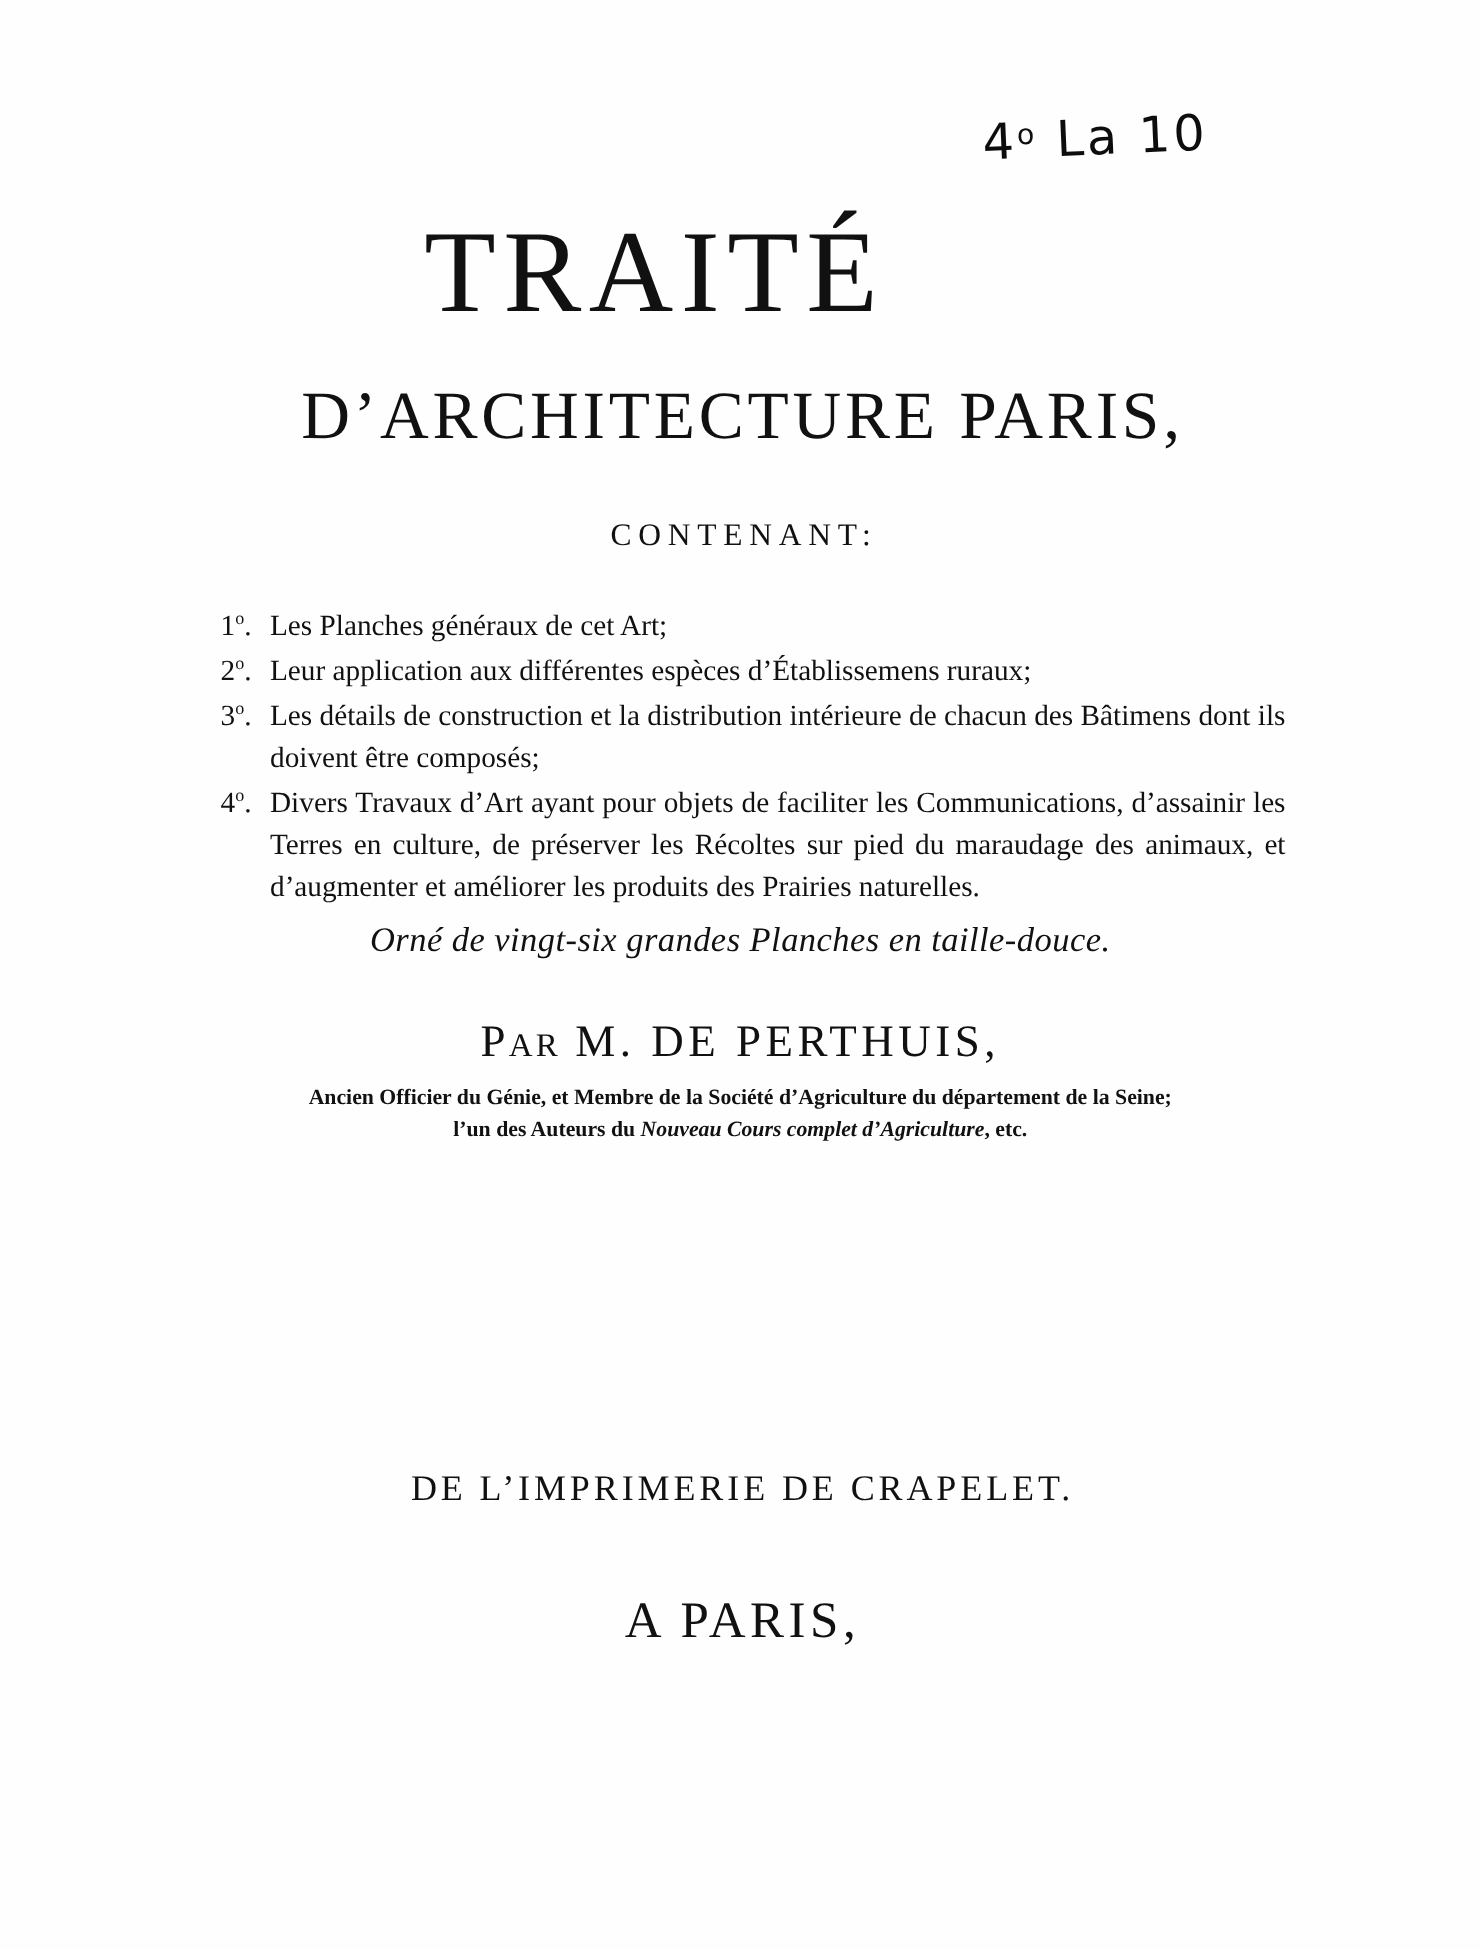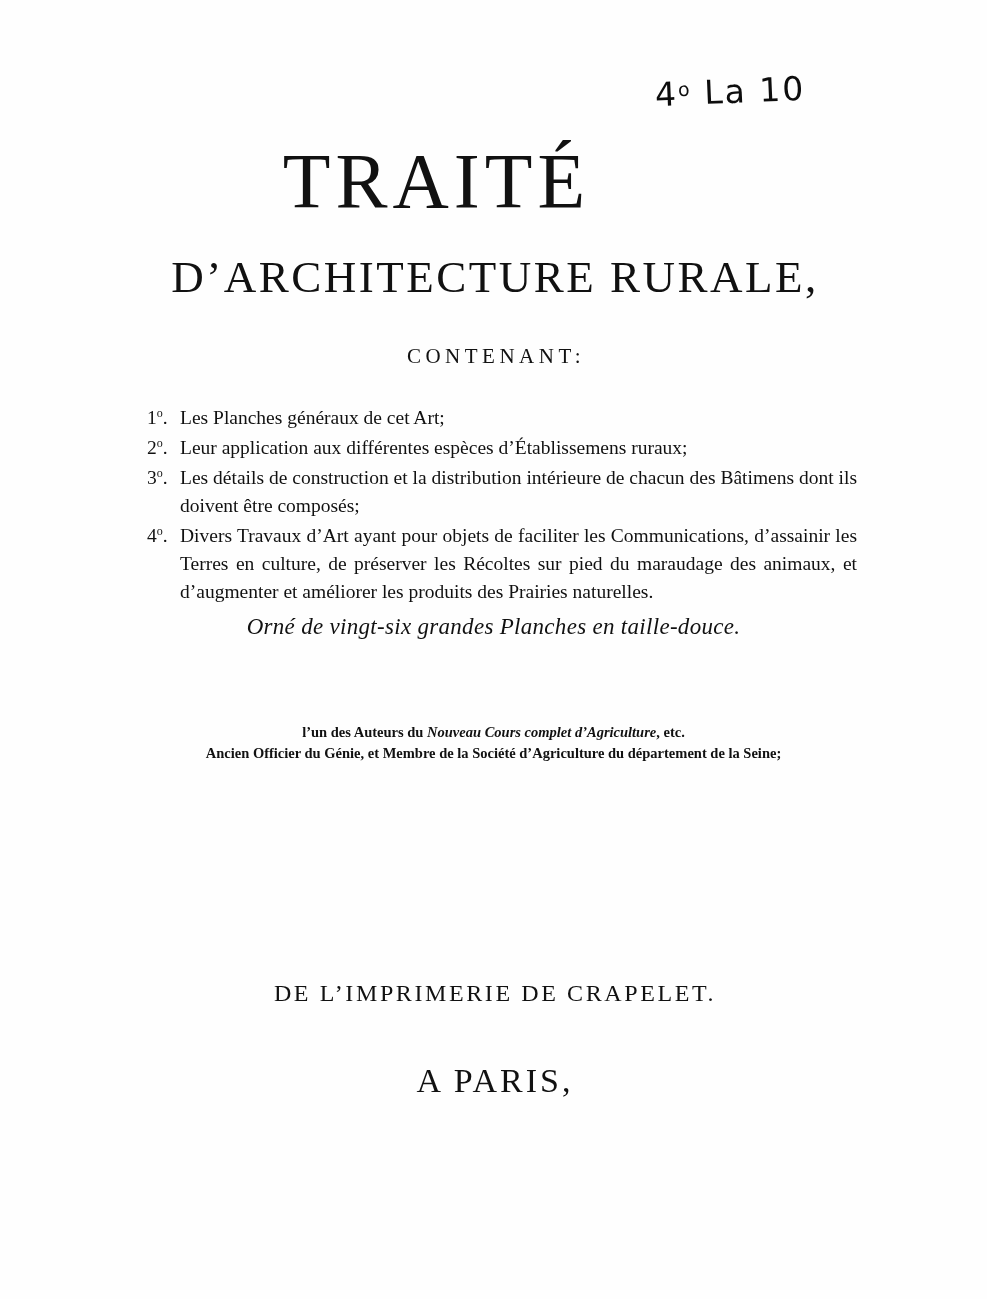--- a/index.html
+++ b/index.html
@@ -215,21 +215,21 @@
 <body>
 
 <div id="page">
 
   <div class="shelfmark">
     <span>4</span><span class="deg">o</span>
     <span>La 10</span>
   </div>
 
   <div class="title-main">TRAITÉ</div>
-  <div class="title-sub">D’ARCHITECTURE RURALE,</div>
+  <div class="title-sub">D’ARCHITECTURE PARIS,</div>
 
   <div class="contenant">CONTENANT:</div>
 
   <div class="list">
 
     <div class="list-item">
       <span class="list-num"><span>1</span><span class="deg">o</span><span>.</span></span>
       <span class="list-text">Les Planches généraux de cet Art;</span>
     </div>
 
@@ -245,24 +245,28 @@
 
     <div class="list-item item-wide">
       <span class="list-num"><span>4</span><span class="deg">o</span><span>.</span></span>
       <span class="list-text">Divers Travaux d’Art ayant pour objets de faciliter les Communications, d’assainir les Terres en culture, de préserver les Récoltes sur pied du maraudage des animaux, et d’augmenter et améliorer les produits des Prairies naturelles.</span>
     </div>
 
   </div>
 
   <div class="orne">Orné de vingt-six grandes Planches en taille-douce.</div>
 
+  <div class="byline">
+    <span>P</span><span class="sc">AR</span>
+    <span class="nm">M. DE PERTHUIS,</span>
+  </div>
 
   <div class="credentials">
+    <div>Ancien Officier du Génie, et Membre de la Société d’Agriculture du département de la Seine;</div>
     <div><span>l’un des Auteurs du </span><span class="it">Nouveau Cours complet d’Agriculture</span><span>, etc.</span></div>
-    <div>Ancien Officier du Génie, et Membre de la Société d’Agriculture du département de la Seine;</div>
   </div>
 
   <div class="device">
 
     
 
     
 
   </div>
 

